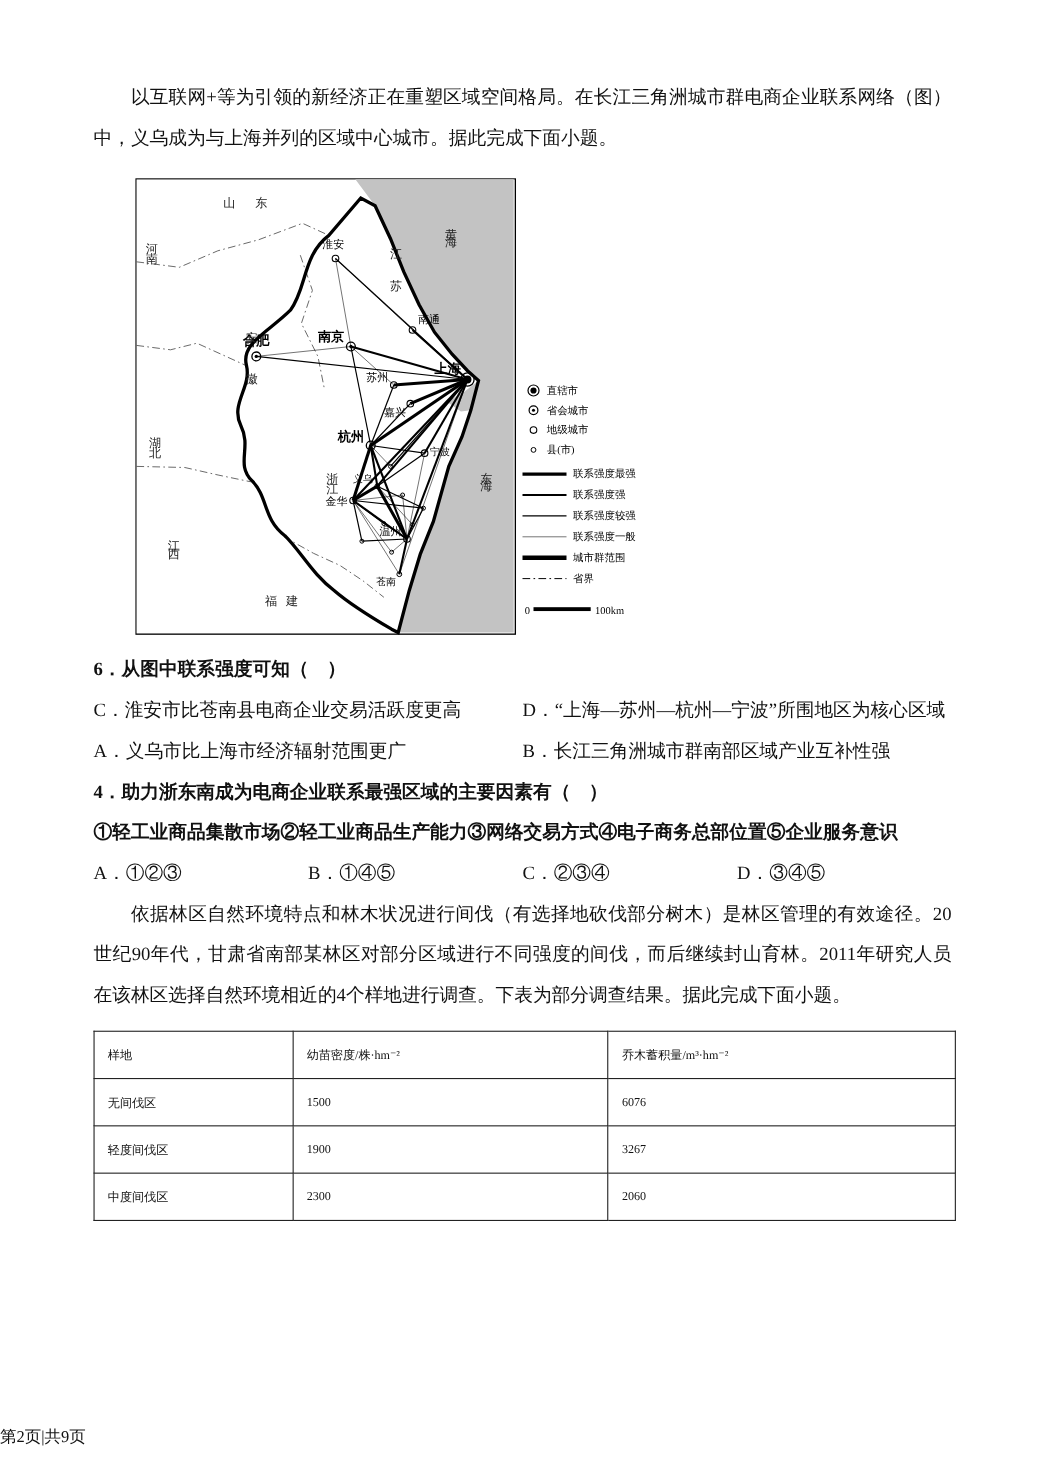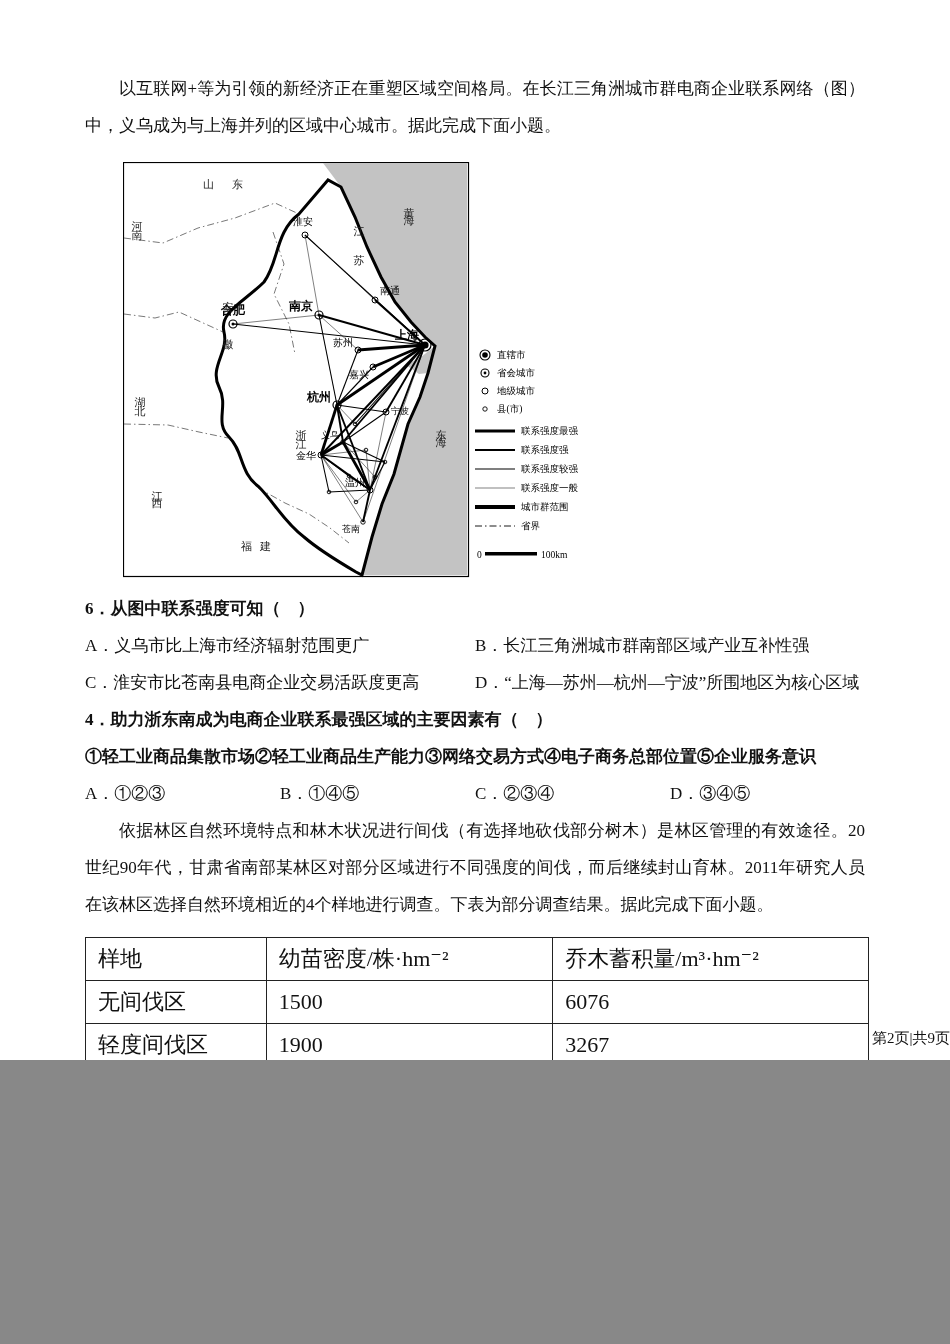--- a/index.html
+++ b/index.html
@@ -1,42 +1,42 @@
 <!DOCTYPE html>
 <html><head>
 <meta charset="utf-8">
 <style>
   * { margin:0; padding:0; box-sizing:border-box; }
   body { background:#888; font-family:"Liberation Serif","DejaVu Serif",serif; }
   .page {
-    position:relative; width:950px; height:1060px; margin:0 auto;
+    position:relative; width:950px; height:1344px; margin:0 auto;
     background:#ffffff; color:#111; overflow:hidden;
   }
   .content { padding:70px 85px 0 85px; }
   p.passage {
     font-size:17px; line-height:37px; text-align:justify; text-indent:2em;
   }
   p.stem { font-size:17px; line-height:37px;font-weight:bold; }
   p.opt-line { font-size:17px; line-height:37px; }
   .opt-half { display:inline-block; width:390px; vertical-align:top; }
   .opt-quarter { display:inline-block; width:195px; vertical-align:top; }
   .figure { margin:18px 0 10px 38px; width:505px; }
   .figure svg { display:block; }
   table.survey {
     border-collapse:collapse; margin-top:14px; width:784px;
-    font-size:22px;
+    font-size:11px;
     padding-left:12px;
   }
   table.survey td {
     border:1.4px solid #222; height:43px; padding:2px 12px;
     vertical-align:middle; text-align:left; font-weight:normal;
   }
   .footer {
-    position:absolute; left:0; right:0; bottom:12px;
-    text-align:right; font-size:15px; color:#111;
+    position:absolute; left:0; right:0; bottom:28px;
+    text-align:left; font-size:15px; color:#111;
   }
   .mapline { stroke:#000; }
   .lw1 { stroke-width:0.5; }
   .lw2 { stroke-width:1.1; }
   .lw3 { stroke-width:1.9; }
   .lw4 { stroke-width:2.8; }
   .prov-border { stroke:#555; stroke-width:0.8; fill:none; stroke-dasharray:7 3 1.5 3; }
   .city-lbl { font-size:10px; fill:#000; }
   .city-lbl-b { font-size:12px; font-weight:bold; fill:#000; }
   .city-lbl-s { font-size:9px; fill:#000; }
@@ -214,22 +214,22 @@
           <text class="legend-lbl" x="398" y="367">省界</text>
 
           <text class="legend-lbl" x="354" y="396">0</text>
           <rect x="362" y="390" width="52" height="3.5" fill="#000"></rect>
           <text class="legend-lbl" x="418" y="396">100km</text>
         </g>
       </svg>
     </div>
 
     <p class="stem">6．从图中联系强度可知（　）</p>
+    <p class="opt-line"><span class="opt-half">C．淮安市比苍南县电商企业交易活跃度更高</span><span>D．“上海—苏州—杭州—宁波”所围地区为核心区域</span></p>
     <p class="opt-line"><span class="opt-half">A．义乌市比上海市经济辐射范围更广</span><span>B．长江三角洲城市群南部区域产业互补性强</span></p>
-    <p class="opt-line"><span class="opt-half">C．淮安市比苍南县电商企业交易活跃度更高</span><span>D．“上海—苏州—杭州—宁波”所围地区为核心区域</span></p>
 
     <p class="stem">4．助力浙东南成为电商企业联系最强区域的主要因素有（　）</p>
     <p class="stem">①轻工业商品集散市场②轻工业商品生产能力③网络交易方式④电子商务总部位置⑤企业服务意识</p>
     <p class="opt-line"><span class="opt-quarter">A．①②③</span><span class="opt-quarter">B．①④⑤</span><span class="opt-quarter">C．②③④</span><span>D．③④⑤</span></p>
 
     <p class="passage">依据林区自然环境特点和林木状况进行间伐（有选择地砍伐部分树木）是林区管理的有效途径。20世纪90年代，甘肃省南部某林区对部分区域进行不同强度的间伐，而后继续封山育林。2011年研究人员在该林区选择自然环境相近的4个样地进行调查。下表为部分调查结果。据此完成下面小题。</p>
 
     <table class="survey">
       <colgroup>
         <col style="width:181px">

